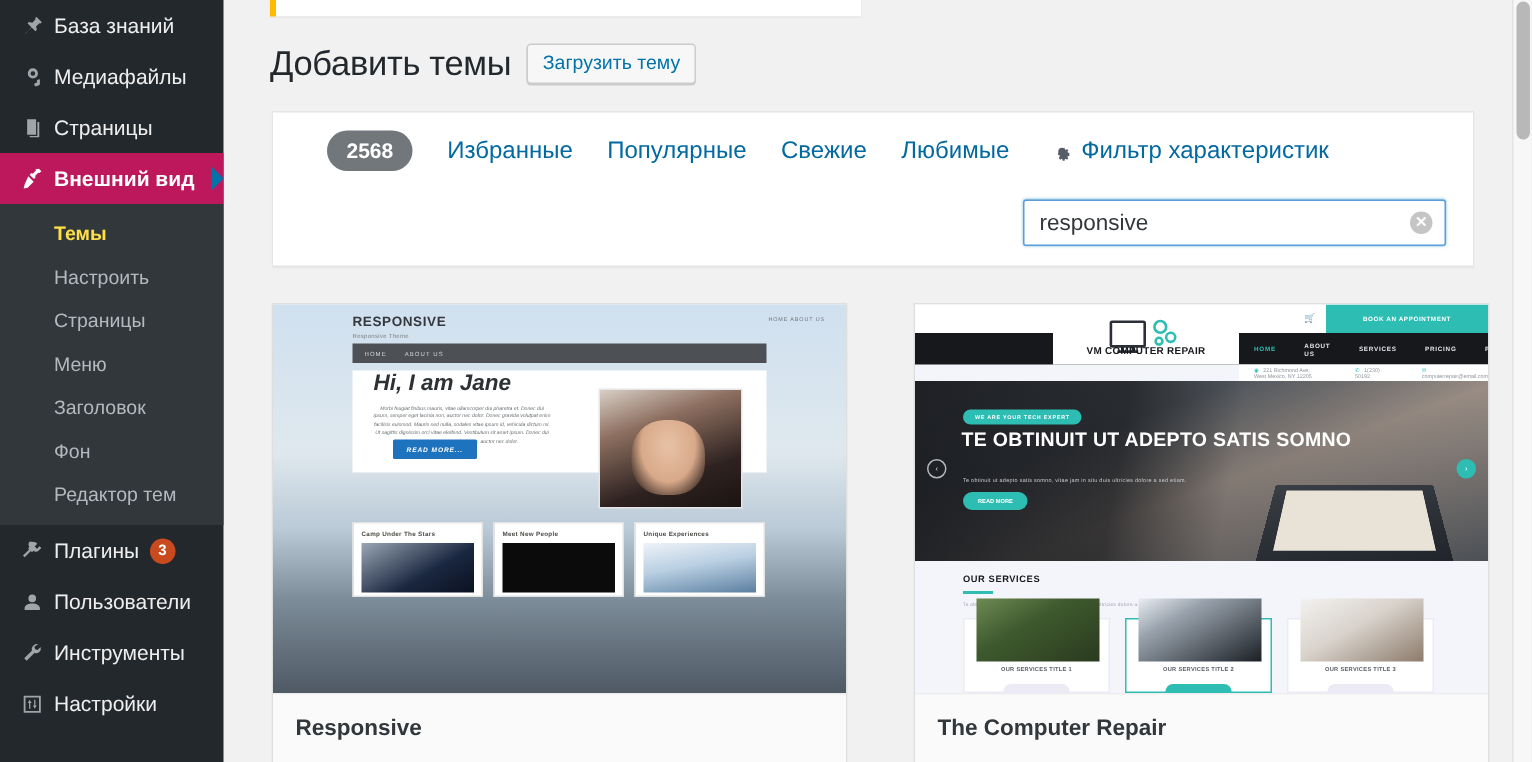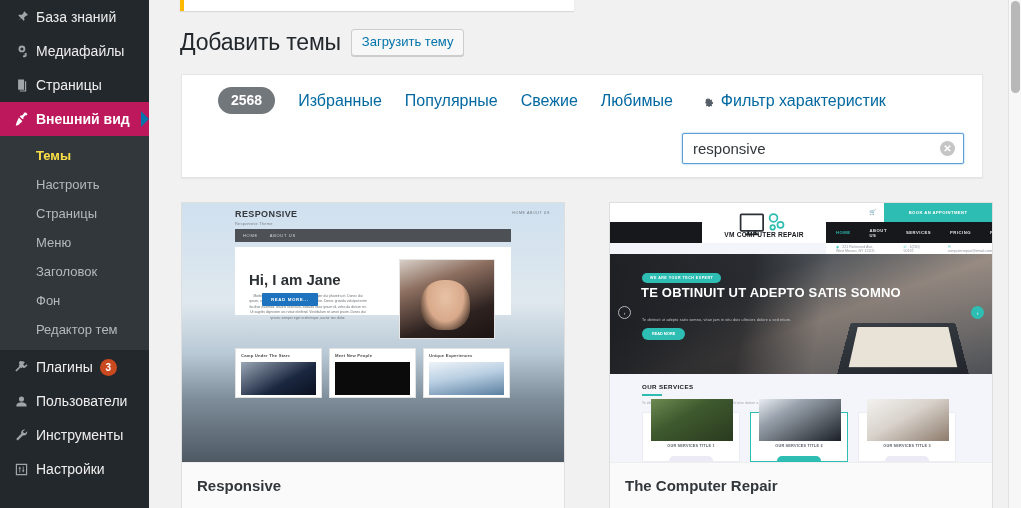--- a/index.html
+++ b/index.html
@@ -185,21 +185,22 @@
     position: absolute; left: 53px; top: 26px;
     width: 276px; height: 13px;
     background: #4d5055;
     font-size: 4px; color: #d4d7da;
     display: flex; align-items: center; gap: 12px;
     padding-left: 8px; letter-spacing: .7px;
   }
   .ss1 .body {
     position: absolute; left: 53px; top: 44px;
     width: 276px; height: 68px; background: #fff;
-    padding: 24px 14px;
+    padding: 0 14px;
+    font-style: italic;
   }
   .ss1 h2 { font-size: 15px; color: #2d3134; font-weight: 700; }
   .ss1 h3 { font-size: 8.5px; color: #3a3f43; font-weight: 700; margin-top: 4px; }
   .ss1 .lorem {
     margin-top: 6px; font-size: 3.4px; color: #6d7276;
     line-height: 5.4px; width: 118px; text-align: center;
   }
   .ss1 .photo {
     position: absolute; right: 16px; top: 12px;
     width: 96px; height: 80px;

